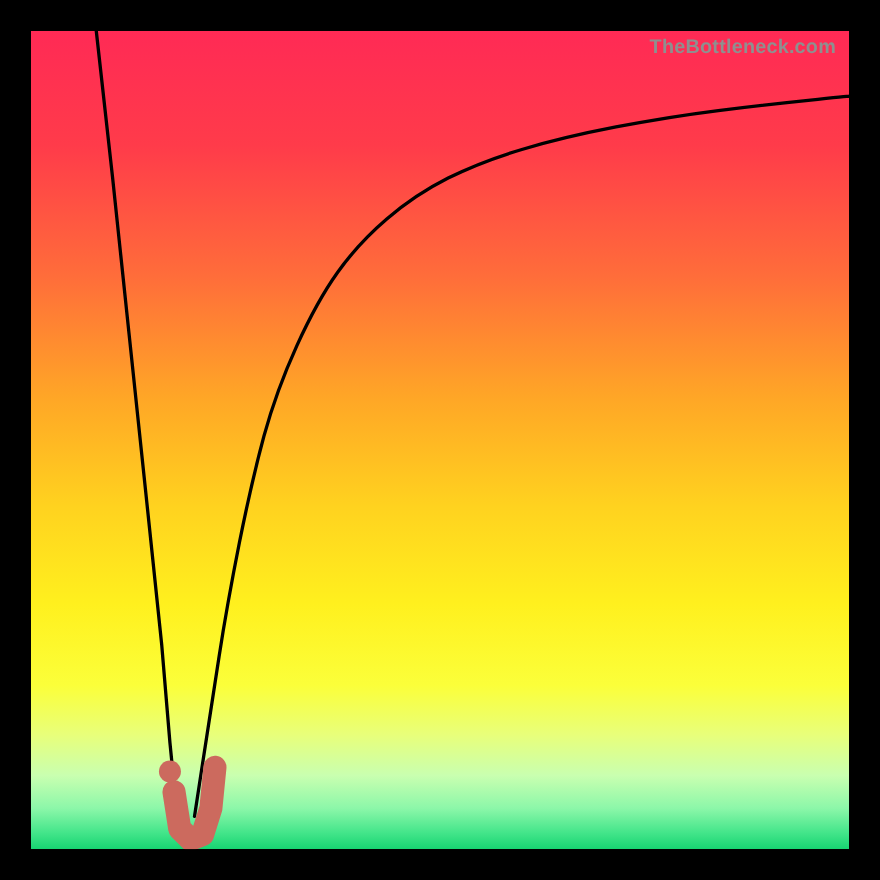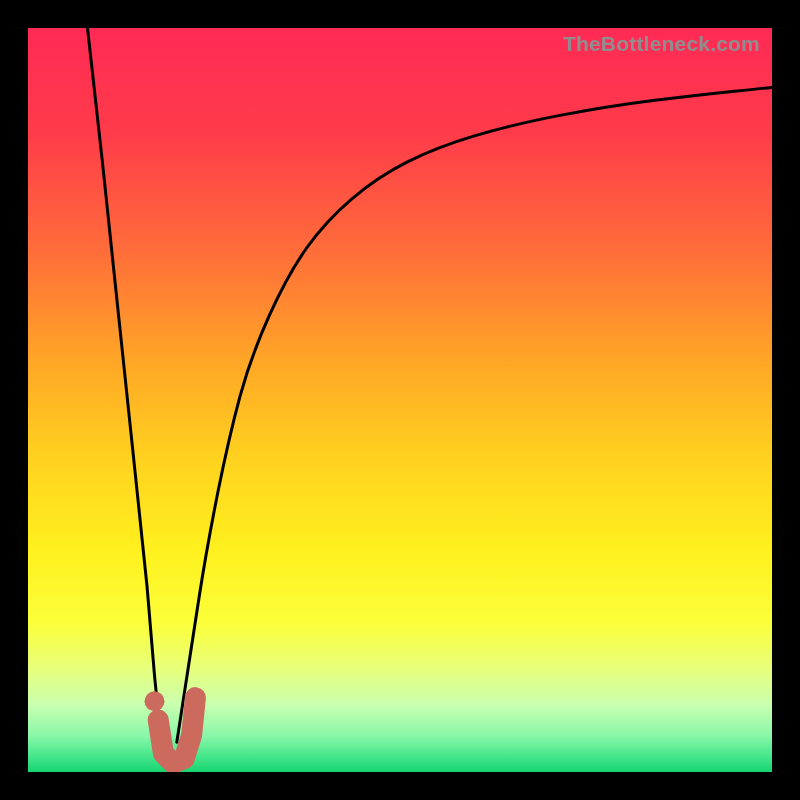--- a/index.html
+++ b/index.html
@@ -26,21 +26,21 @@
   }
   .gradient {
     position: absolute;
     inset: 0;
   }
   .watermark {
     position: absolute;
     top: 4px;
     right: 12px;
     font-family: Arial, Helvetica, sans-serif;
-    font-size: 21px;
+    font-size: 18px;
     font-weight: 600;
     color: #8f8f8f;
     letter-spacing: 0.2px;
     user-select: none;
   }
   svg.curve {
     position: absolute;
     inset: 0;
   }
 </style>

